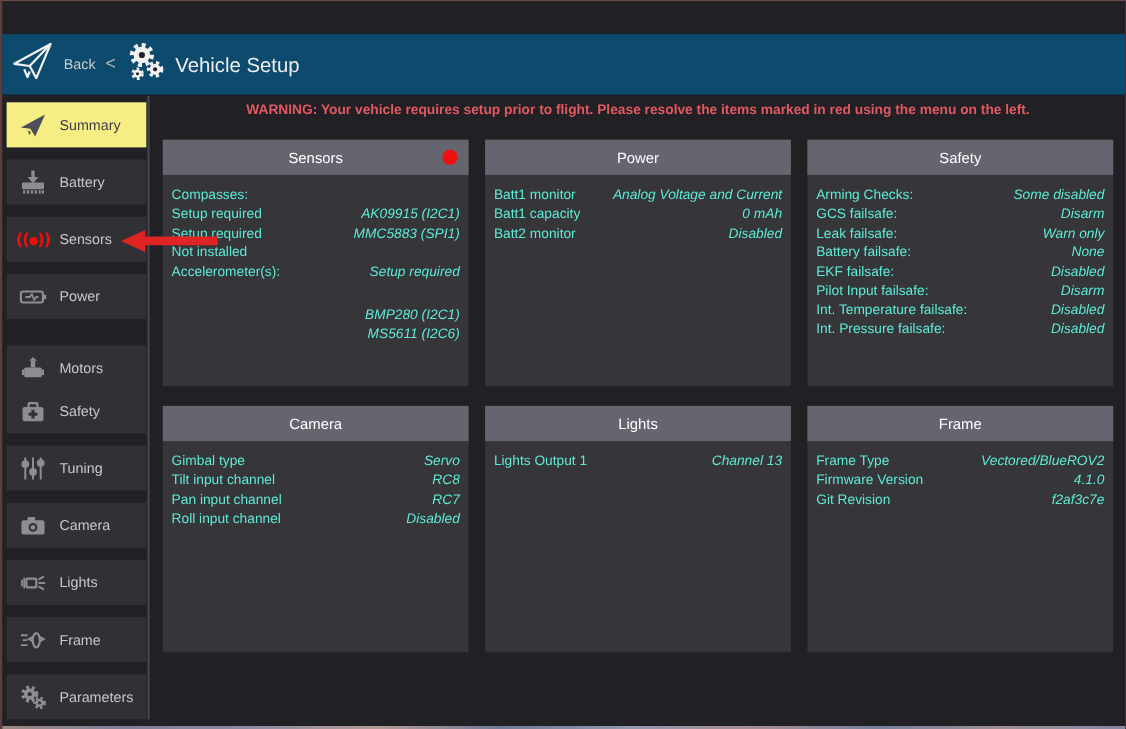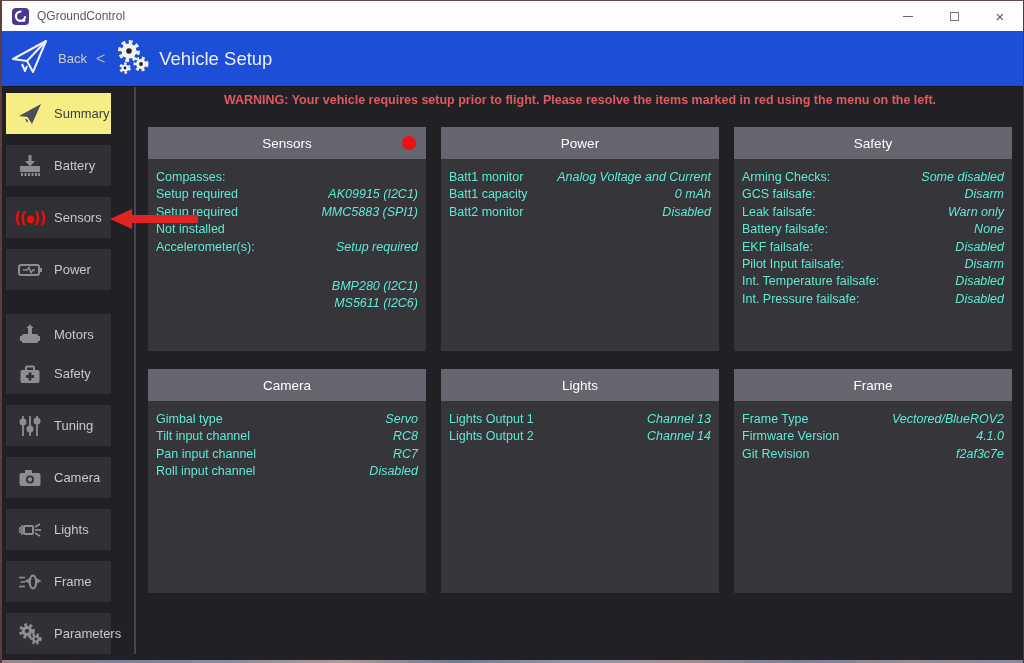--- a/index.html
+++ b/index.html
@@ -14,28 +14,28 @@
   .titlebar{position:absolute;left:0;top:0;width:100%;height:30px;background:#fdfdfd;display:flex;align-items:center;}
   .qgc-logo{width:17px;height:17px;margin-left:10px;border-radius:4px;background:#453a90;position:relative;flex:0 0 auto;}
   .qgc-logo svg{position:absolute;left:0;top:0;}
   .win-title{margin-left:8px;font-size:12px;color:#5a5a5a;}
   .win-controls{margin-left:auto;display:flex;height:100%;}
   .win-btn{width:46px;height:100%;display:flex;align-items:center;justify-content:center;color:#555;}
   .glyph-min{width:10px;height:1px;background:#666;}
   .glyph-max{width:9px;height:9px;border:1px solid #777;}
   .glyph-close{font-size:15px;line-height:1;color:#555;}
   
-  .toolbar{position:absolute;left:0;top:30px;width:100%;height:56px;background:#1d4ed8;display:flex;align-items:center;border-bottom:1px solid #18181a;}
+  .toolbar{position:absolute;left:0;top:30px;width:100%;height:56px;background:#0c4a6e;display:flex;align-items:center;border-bottom:1px solid #18181a;}
   .tb-plane{margin-left:8px;flex:0 0 auto;}
   .tb-back{margin-left:8px;font-size:13px;color:#cccccc;}
   .tb-chev{margin-left:9px;font-size:16px;color:#b5b5b5;}
   .tb-gears{margin-left:8px;flex:0 0 auto;}
   .tb-title{margin-left:8px;font-size:18.5px;color:#ededed;}
   
-  .side-item{position:absolute;left:4px;width:105px;height:41px;background:#313135;display:flex;align-items:center;cursor:pointer;}
+  .side-item{position:absolute;left:4px;width:127px;height:41px;background:#313135;display:flex;align-items:center;cursor:pointer;}
   .side-item .ic{width:36px;margin-left:6px;display:flex;justify-content:center;flex:0 0 auto;}
   .side-item .lbl{margin-left:6px;font-size:13px;color:#c8c8cc;}
   .side-item.selected{background:#f6ee85;}
   .side-item.selected .lbl{color:#3c3c44;}
   .sensors-glyph{font-family:"DejaVu Sans",sans-serif;color:#f20d0d;font-weight:bold;font-size:15px;letter-spacing:-1px;white-space:nowrap;}
   .sensors-glyph .dot{font-size:10px;vertical-align:1px;}
   .side-scroll{position:absolute;left:132px;top:86px;width:2px;height:567px;background:#45454c;}
   
   .warning{position:absolute;left:146px;top:92px;width:864px;text-align:center;font-size:12.5px;font-weight:bold;color:#e25862;}
   
@@ -51,40 +51,20 @@
   .anno-arrow{position:absolute;left:108px;top:206px;}
   
   .bottom-strip{position:absolute;left:0;bottom:0;width:100%;height:3px;
     background:linear-gradient(90deg,#9a8884,#7d7f98,#8a8ba0,#b09a96,#6f7a96,#8f96ad,#a48d92,#76809c,#9b8d93,#8388a4);}
 </style>
 </head>
 <body>
 
 <div id="app">
 
-  <div class="titlebar">
-    <div class="qgc-logo">
-      <svg width="17" height="17" viewBox="0 0 17 17">
-        <circle cx="8.5" cy="8.2" r="4.6" fill="none" stroke="#ffffff" stroke-width="2.2" stroke-dasharray="22 7"></circle>
-        <circle cx="11.6" cy="12.2" r="1.7" fill="#ffffff"></circle>
-      </svg>
-    </div>
-    <span class="win-title">QGroundControl</span>
-    <div class="win-controls">
-      <div class="win-btn">
-          <span class="glyph-min"></span>
-        </div>
-      <div class="win-btn">
-          <span class="glyph-max"></span>
-        </div>
-      <div class="win-btn">
-          <span class="glyph-close">×</span>
-        </div>
-    </div>
-  </div>
 
   <div class="toolbar">
     <div class="tb-plane">
       <svg width="40" height="42" viewBox="0 0 40 42">
         <g fill="none" stroke="#f2f2f2" stroke-width="2" stroke-linejoin="round">
           <polygon points="3,23 36,5 23,36 17,25"></polygon>
           <path d="M17,25 L36,5"></path>
           <path d="M12,28 L15,35 L17,30"></path>
         </g>
       </svg>
@@ -385,24 +365,20 @@
 
   <div class="panel" style="left:439px;top:368px">
     <div class="panel-hd">
       <span class="t">Lights</span>
     </div>
     <div class="panel-body">
       <div class="prow">
           <span class="l">Lights Output 1</span>
           <span class="v">Channel 13</span>
         </div>
-      <div class="prow">
-          <span class="l">Lights Output 2</span>
-          <span class="v">Channel 14</span>
-        </div>
     </div>
   </div>
 
   <div class="panel" style="left:732px;top:368px">
     <div class="panel-hd">
       <span class="t">Frame</span>
     </div>
     <div class="panel-body">
       <div class="prow">
           <span class="l">Frame Type</span>

